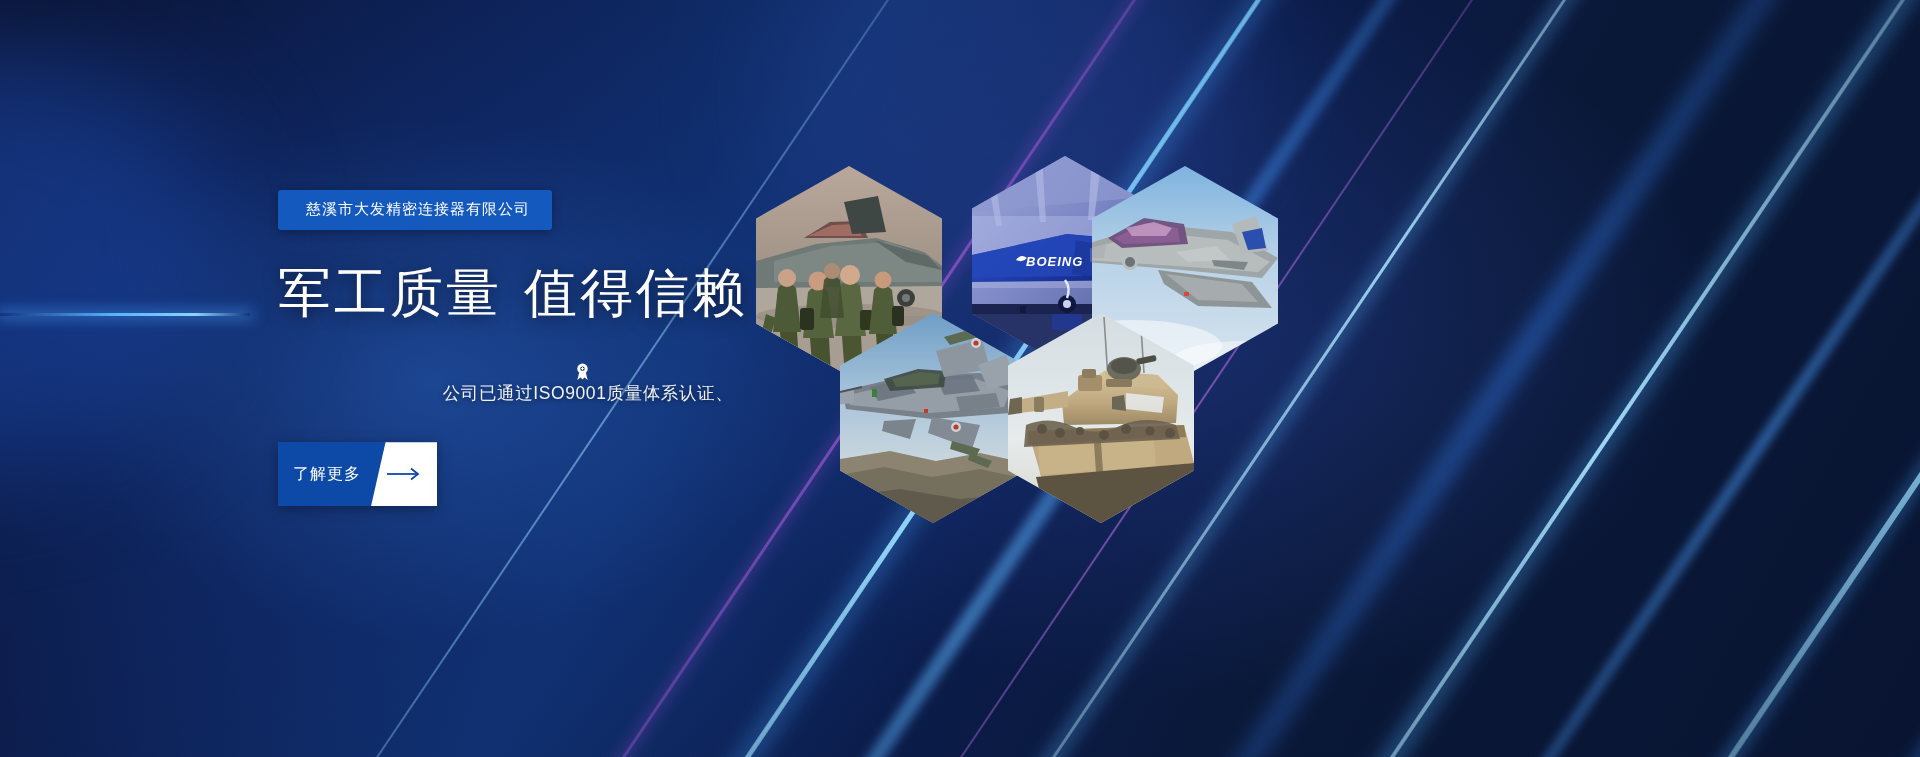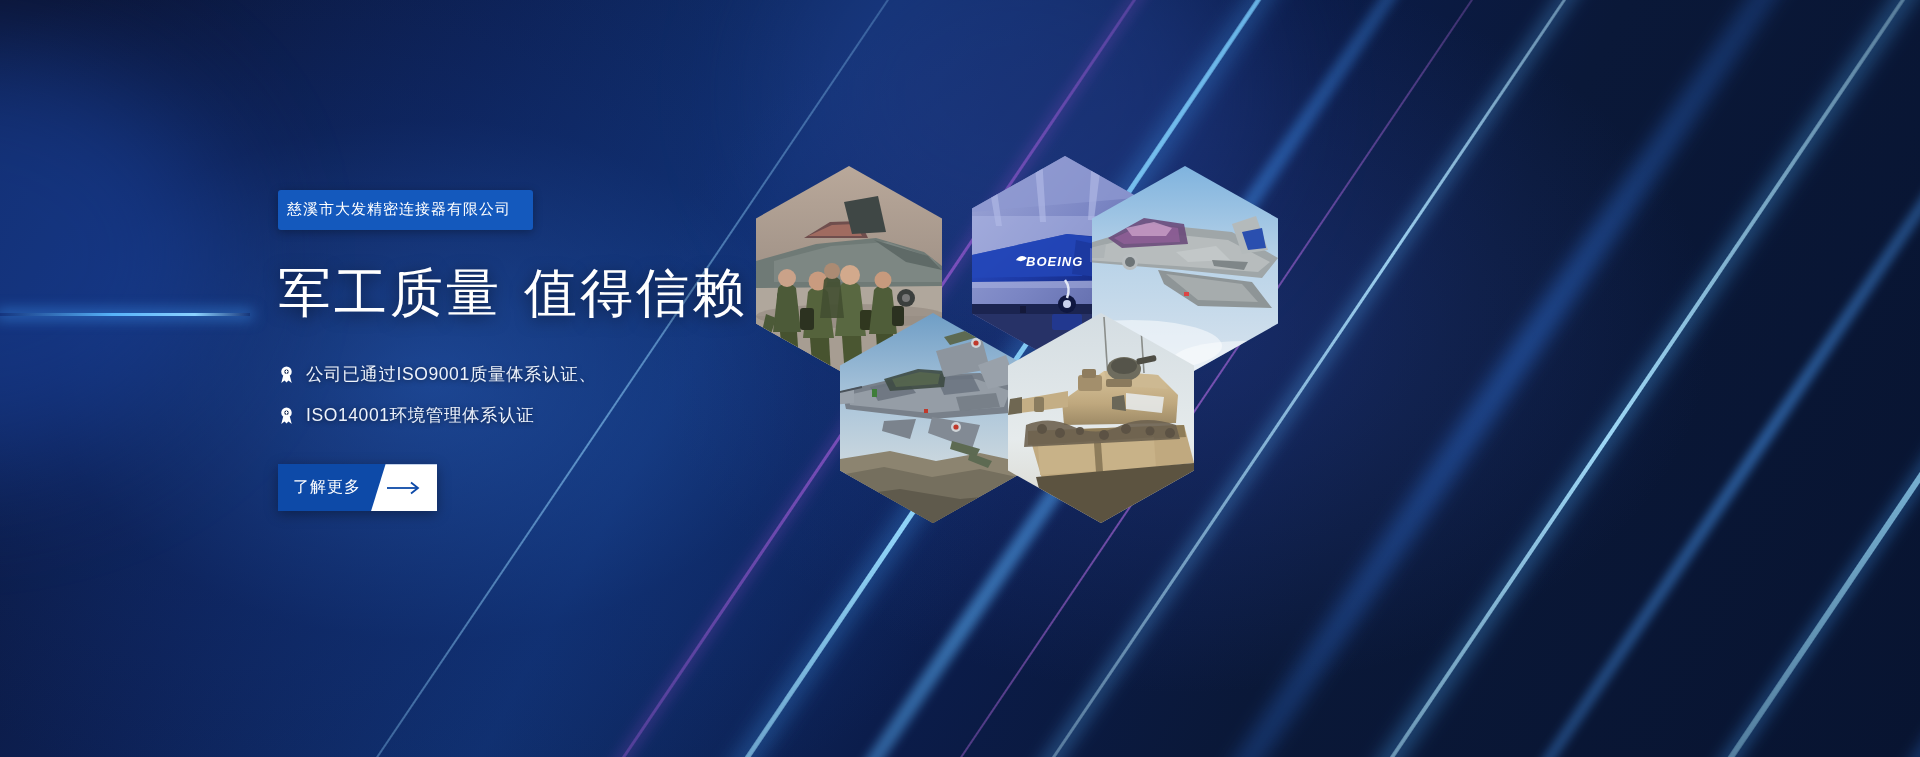--- a/index.html
+++ b/index.html
@@ -28,41 +28,41 @@
   }
   .glow-blob {
     position:absolute; border-radius:50%; filter:blur(60px); opacity:.55;
   }
 
   
   .copy { position:absolute; left:278px; top:190px; width:620px; }
 
   .badge {
     display:inline-block; background:#1459bd; color:#ffffff;
-    font-size:15px; letter-spacing:1px; padding:10px 22px 11px 9px;
+    font-size:15px; letter-spacing:1px; padding:10px 22px 11px 28px;
     border-radius:3px; box-shadow:0 2px 10px rgba(0,0,0,.30);
     min-width:246px;
   }
 
   .headline {
     margin-top:34px; color:#ffffff; font-size:53px; font-weight:normal;
     letter-spacing:3px; line-height:1.1;
     text-shadow:0 3px 16px rgba(0,0,0,.55);
     white-space:nowrap;
   }
   .headline .gap { display:inline-block; width:22px; }
 
   .bullets { margin-top:40px; }
-  .bullet { display:flex; align-items:center; margin-bottom:17px; }
+  .bullet { display:flex; align-items:center; margin-bottom:17px;flex-direction:column; }
   .bullet-icon { width:17px; height:19px; margin-right:11px; flex:0 0 auto; }
   .bullet-text { color:#eef3fb; font-size:17.5px; letter-spacing:.6px; white-space:nowrap;
                  text-shadow:0 1px 5px rgba(0,0,0,.5); }
 
   .cta {
-    position:relative; margin-top:37px; width:159px; height:47px;
+    position:relative; margin-top:37px; width:159px; height:64px;
     display:block; text-decoration:none; overflow:hidden;
     box-shadow:0 3px 12px rgba(0,0,0,.35);
   }
   .cta-blue {
     position:absolute; left:0; top:0; width:100%; height:100%;
     background:#0d4aa8;
   }
   .cta-white {
     position:absolute; right:0; top:0; width:66px; height:100%;
     background:#ffffff;
@@ -142,32 +142,20 @@
             <circle cx="12" cy="9" r="3.1" fill="#12254d"></circle>
             <rect x="11.3" y="6.6" width="1.4" height="4.8" fill="#ffffff"></rect>
             <rect x="9.6" y="8.3" width="4.8" height="1.4" fill="#ffffff"></rect>
             <path d="M7.2 15.2 L4.6 25 L9.2 21.6 L12 24.4 L14.8 21.6 L19.4 25 L16.8 15.2 Z" fill="#ffffff"></path>
           </svg>
         </span>
         <span class="bullet-text">公司已通过ISO9001质量体系认证、</span>
       </div>
 
 
-      <div class="bullet">
-        <span class="bullet-icon">
-          <svg viewBox="0 0 24 26" class="scene">
-            <circle cx="12" cy="9" r="7.4" fill="#ffffff"></circle>
-            <circle cx="12" cy="9" r="3.1" fill="#12254d"></circle>
-            <rect x="11.3" y="6.6" width="1.4" height="4.8" fill="#ffffff"></rect>
-            <rect x="9.6" y="8.3" width="4.8" height="1.4" fill="#ffffff"></rect>
-            <path d="M7.2 15.2 L4.6 25 L9.2 21.6 L12 24.4 L14.8 21.6 L19.4 25 L16.8 15.2 Z" fill="#ffffff"></path>
-          </svg>
-        </span>
-        <span class="bullet-text">ISO14001环境管理体系认证</span>
-      </div>
 
     </div>
 
     <a class="cta" href="#">
       <span class="cta-blue"></span>
       <span class="cta-white"></span>
       <span class="cta-label">了解更多</span>
       <span class="cta-arrow">
         <svg width="38" height="14" viewBox="0 0 38 14">
           <line x1="1" y1="7" x2="32" y2="7" stroke="#0d4aa8" stroke-width="1.8"></line>

